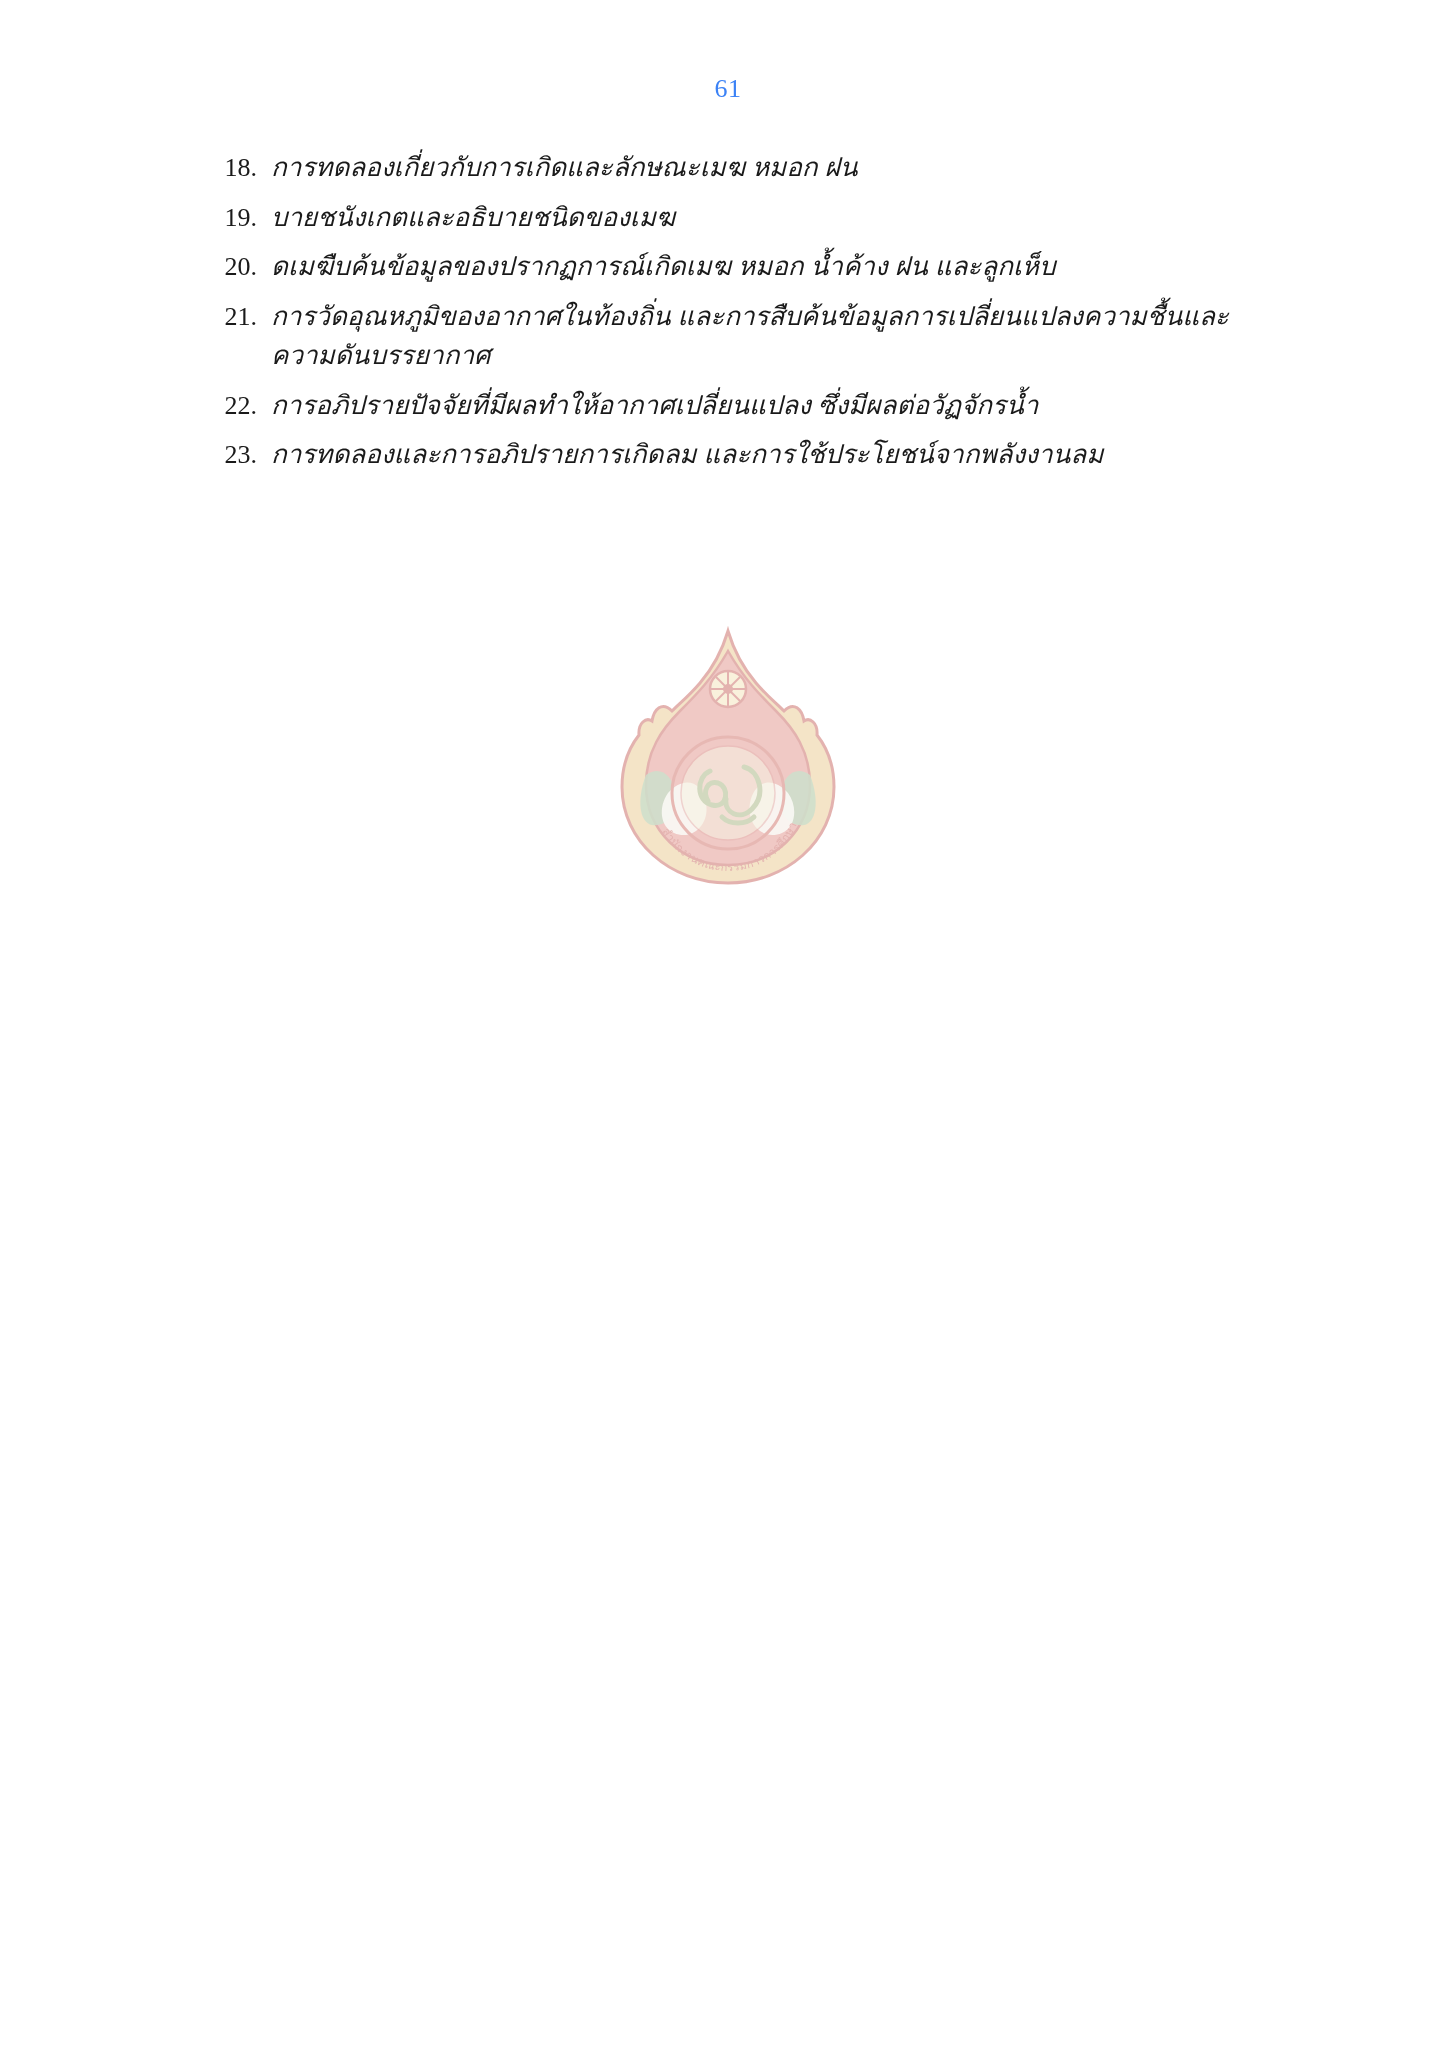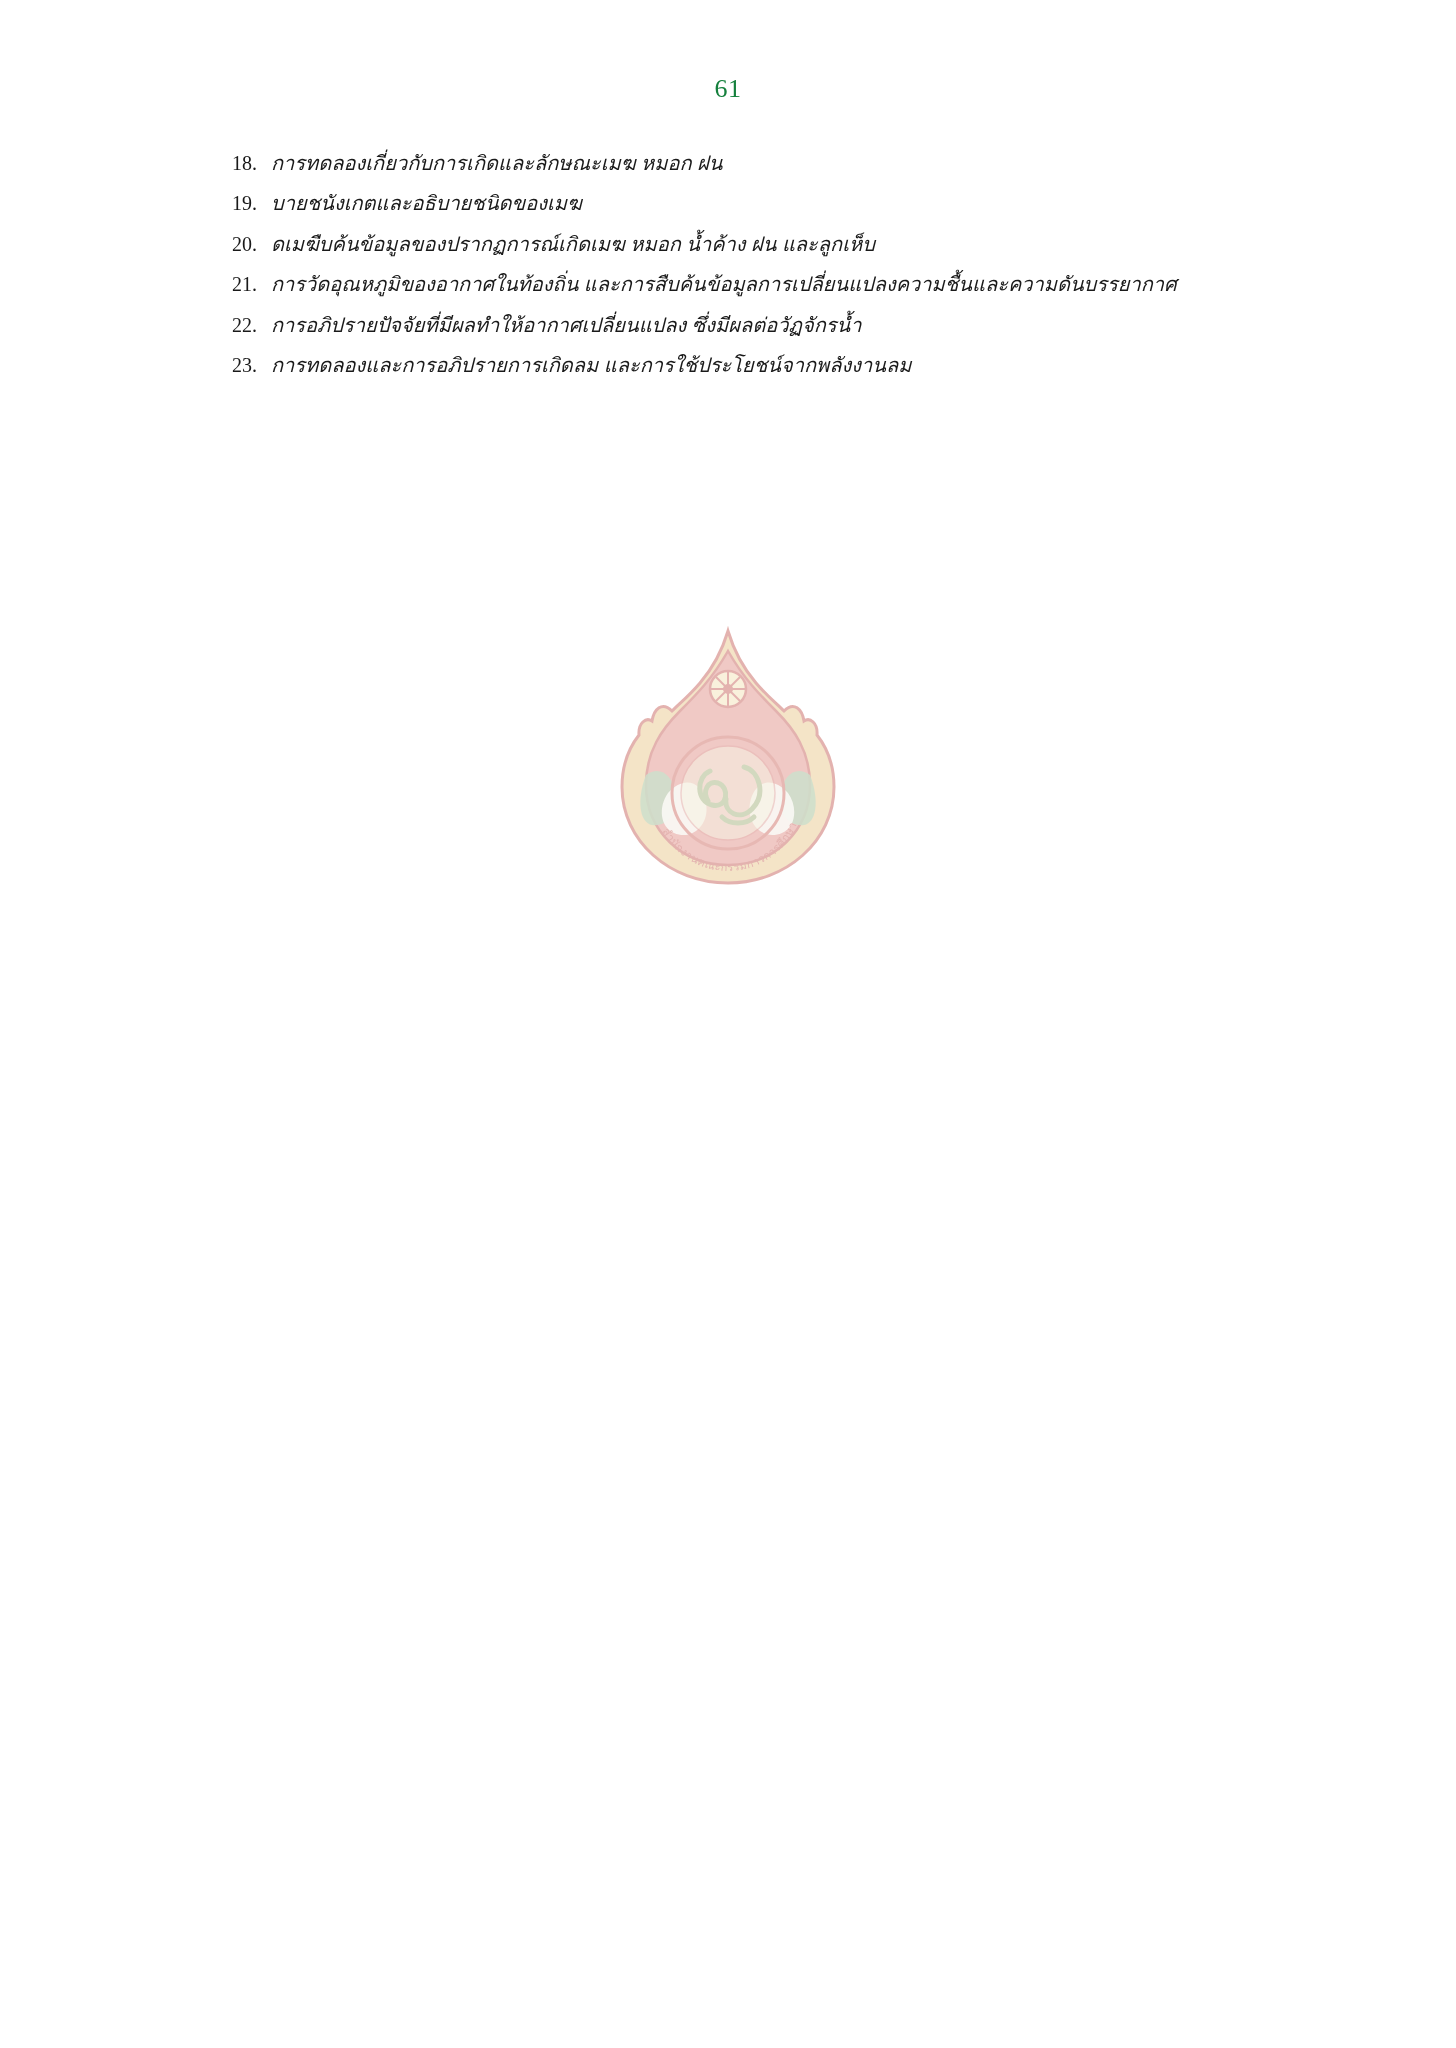--- a/index.html
+++ b/index.html
@@ -24,35 +24,35 @@
   }
 
   .page-number {
     position: absolute;
     top: 74px;
     left: 0;
     width: 100%;
     text-align: center;
     font-size: 26px;
     letter-spacing: 0.5px;
-    color: #15803d;
+    color: #3b82f6;
   }
 
   .content {
     position: absolute;
     top: 148px;
     left: 205px;
     width: 1045px;
   }
 
   .list-item {
     display: flex;
     align-items: flex-start;
     margin-bottom: 10px;
-    font-size: 20px;
+    font-size: 26px;
     line-height: 1.52;
   }
 
   .item-number {
     flex: 0 0 auto;
     width: 52px;
     text-align: right;
     padding-right: 14px;
     white-space: nowrap;
   }

